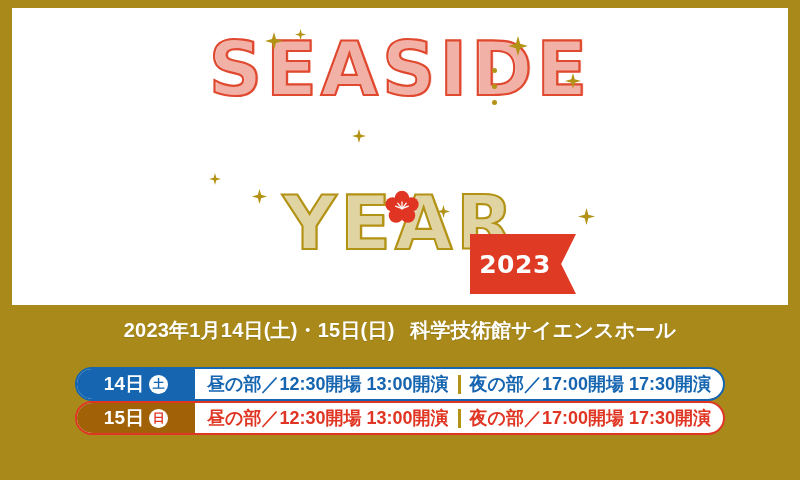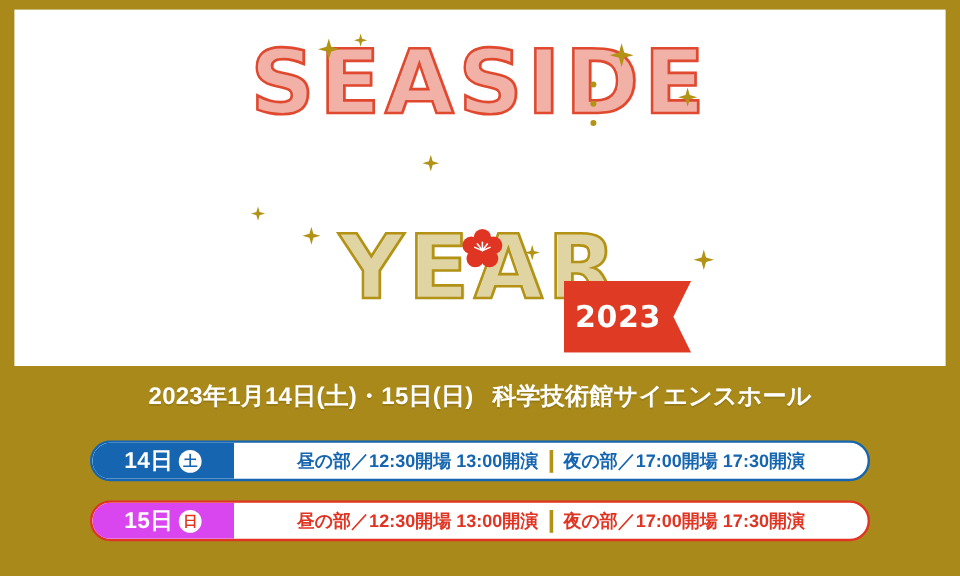--- a/index.html
+++ b/index.html
@@ -149,21 +149,21 @@
   }
   .headline .venue { margin-left:10px; }
 
   .rows {
     position:absolute;
     left:0; right:0; top:62px;
   }
 
   .sched-row {
     position:relative;
-    margin:0 auto 16px auto;
+    margin:0 auto 0 auto;
     width:650px;
     height:34px;
     display:flex;
     align-items:stretch;
     border-radius:17px;
     overflow:hidden;
     background:#ffffff;
   }
   .sched-row.blue  { border:2px solid #1565b0; }
   .sched-row.red   { border:2px solid #e03523; }
@@ -174,21 +174,21 @@
     display:flex;
     align-items:center;
     justify-content:center;
     gap:2px;
     color:#ffffff;
     font-weight:700;
     font-size:19px;
     letter-spacing:0.01em;
   }
   .sched-row.blue .day-badge { background:#1565b0; }
-  .sched-row.red  .day-badge { background:#d946ef; }
+  .sched-row.red  .day-badge { background:#a16207; }
 
   .dow {
     display:inline-flex;
     align-items:center;
     justify-content:center;
     width:19px; height:19px;
     border-radius:50%;
     background:#ffffff;
     font-size:12px;
     font-weight:700;
@@ -198,21 +198,21 @@
   .sched-row.blue .dow { color:#1565b0; }
   .sched-row.red  .dow { color:#e03523; }
 
   .times {
     flex:1 1 auto;
     display:flex;
     align-items:center;
     justify-content:center;
     gap:9px;
     font-weight:700;
-    font-size:15px;
+    font-size:18px;
     white-space:nowrap;
     padding:0 12px;
   }
   .sched-row.blue .times { color:#1565b0; }
   .sched-row.red  .times { color:#e03523; }
 
   .sep {
     width:3px; height:19px;
     background:#b39316;
     flex:0 0 auto;

